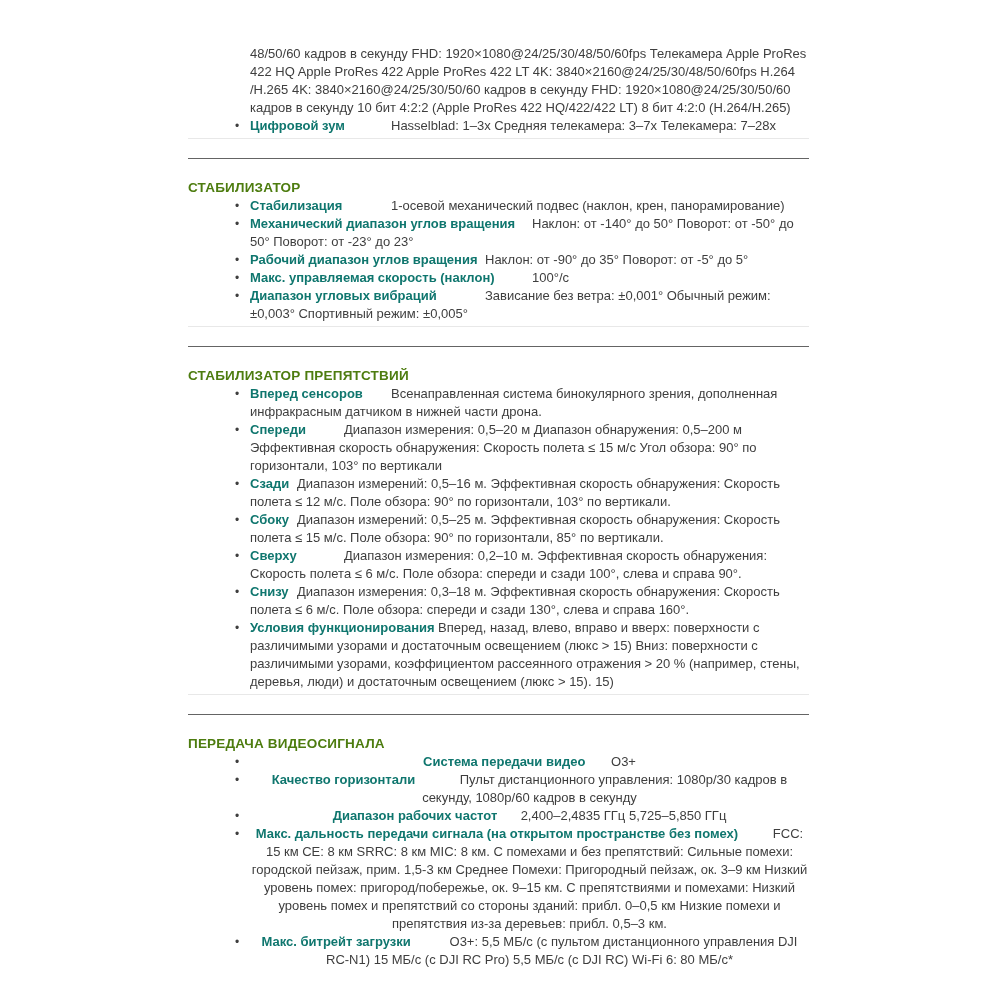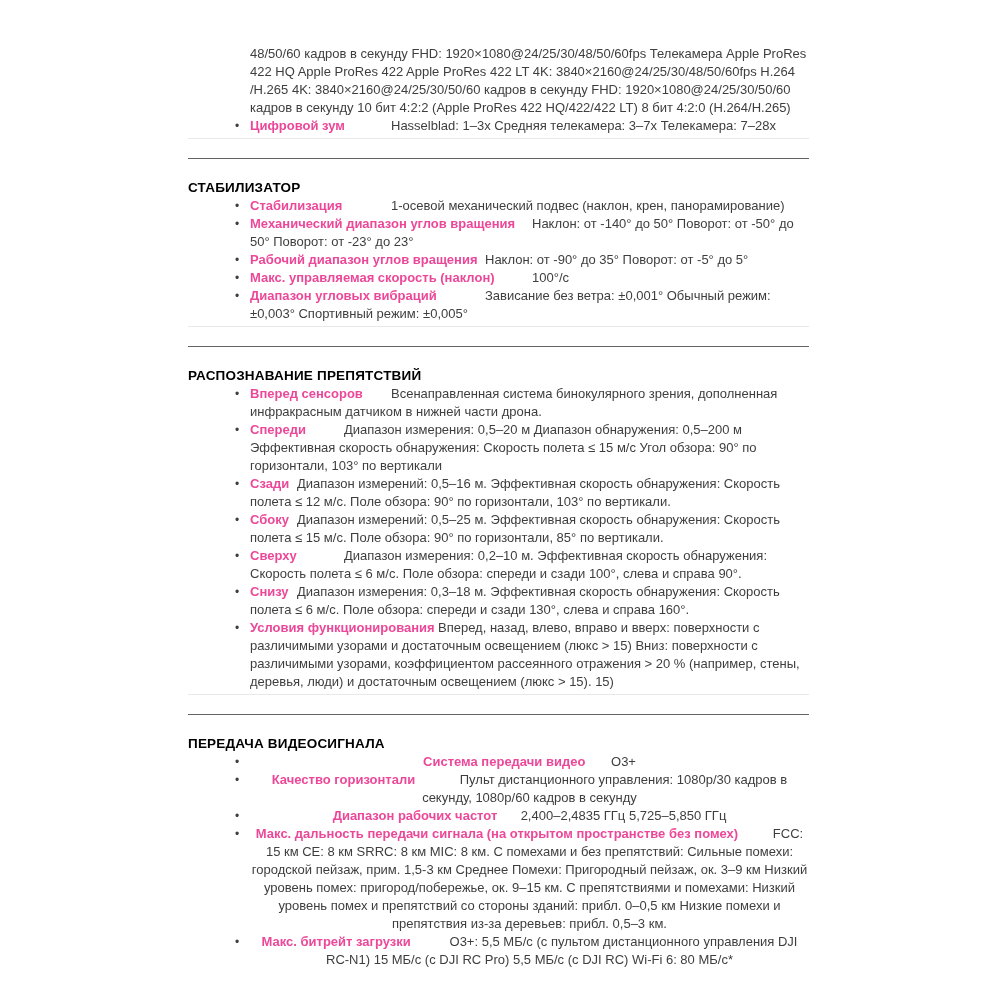--- a/index.html
+++ b/index.html
@@ -44,31 +44,31 @@
   ul.rows li::before {
     content: "\2022";
     position: absolute;
     left: -15px;
     top: 0;
     font-size: 12px;
     color: #3e3e3e;
   }
   .lbl {
     font-weight: 700;
-    color: #ec4899;
+    color: #0f766e;
   }
   hr.divider {
     border: none;
     border-top: 1px solid #646464;
     margin: 19px 0 0 0;
   }
   h2.section-title {
     font-size: 13.5px;
     font-weight: 700;
-    color: #000000;
+    color: #4d7c0f;
     margin: 20px 0 0 0;
     line-height: 18px;
     letter-spacing: 0.2px;
   }
 </style>
 </head>
 <body>
 
 <div class="page">
   <div class="intro-block">
@@ -81,21 +81,21 @@
       <hr class="divider">
       <h2 class="section-title">СТАБИЛИЗАТОР</h2>
       <ul class="rows">
         <li><span class="lbl">Стабилизация</span>	<span class="val">1-осевой механический подвес (наклон, крен, панорамирование)</span></li>
         <li><span class="lbl">Механический диапазон углов вращения</span>	<span class="val">Наклон: от -140° до 50° Поворот: от -50° до 50° Поворот: от -23° до 23°</span></li>
         <li><span class="lbl">Рабочий диапазон углов вращения</span>	<span class="val">Наклон: от -90° до 35° Поворот: от -5° до 5°</span></li>
         <li><span class="lbl">Макс. управляемая скорость (наклон)</span>	<span class="val">100°/с</span></li>
         <li><span class="lbl">Диапазон угловых вибраций</span>	<span class="val">Зависание без ветра: ±0,001° Обычный режим: ±0,003° Спортивный режим: ±0,005°</span></li>
       </ul>
       <hr class="divider">
-      <h2 class="section-title">РАСПОЗНАВАНИЕ ПРЕПЯТСТВИЙ</h2>
+      <h2 class="section-title">СТАБИЛИЗАТОР ПРЕПЯТСТВИЙ</h2>
       <ul class="rows">
         <li><span class="lbl">Вперед сенсоров</span>	<span class="val">Всенаправленная система бинокулярного зрения, дополненная инфракрасным датчиком в нижней части дрона.</span></li>
         <li><span class="lbl">Спереди</span>	<span class="val">Диапазон измерения: 0,5–20 м Диапазон обнаружения: 0,5–200 м Эффективная скорость обнаружения: Скорость полета ≤ 15 м/с Угол обзора: 90° по горизонтали, 103° по вертикали</span></li>
         <li><span class="lbl">Сзади</span>	<span class="val">Диапазон измерений: 0,5–16 м. Эффективная скорость обнаружения: Скорость полета ≤ 12 м/с. Поле обзора: 90° по горизонтали, 103° по вертикали.</span></li>
         <li><span class="lbl">Сбоку</span>	<span class="val">Диапазон измерений: 0,5–25 м. Эффективная скорость обнаружения: Скорость полета ≤ 15 м/с. Поле обзора: 90° по горизонтали, 85° по вертикали.</span></li>
         <li><span class="lbl">Сверху</span>	<span class="val">Диапазон измерения: 0,2–10 м. Эффективная скорость обнаружения: Скорость полета ≤ 6 м/с. Поле обзора: спереди и сзади 100°, слева и справа 90°.</span></li>
         <li><span class="lbl">Снизу</span>	<span class="val">Диапазон измерения: 0,3–18 м. Эффективная скорость обнаружения: Скорость полета ≤ 6 м/с. Поле обзора: спереди и сзади 130°, слева и справа 160°.</span></li>
         <li><span class="lbl">Условия функционирования</span>	<span class="val">Вперед, назад, влево, вправо и вверх: поверхности с различимыми узорами и достаточным освещением (люкс &gt; 15) Вниз: поверхности с различимыми узорами, коэффициентом рассеянного отражения &gt; 20 % (например, стены, деревья, люди) и достаточным освещением (люкс &gt; 15). 15)</span></li>
       </ul>
       <hr class="divider">

